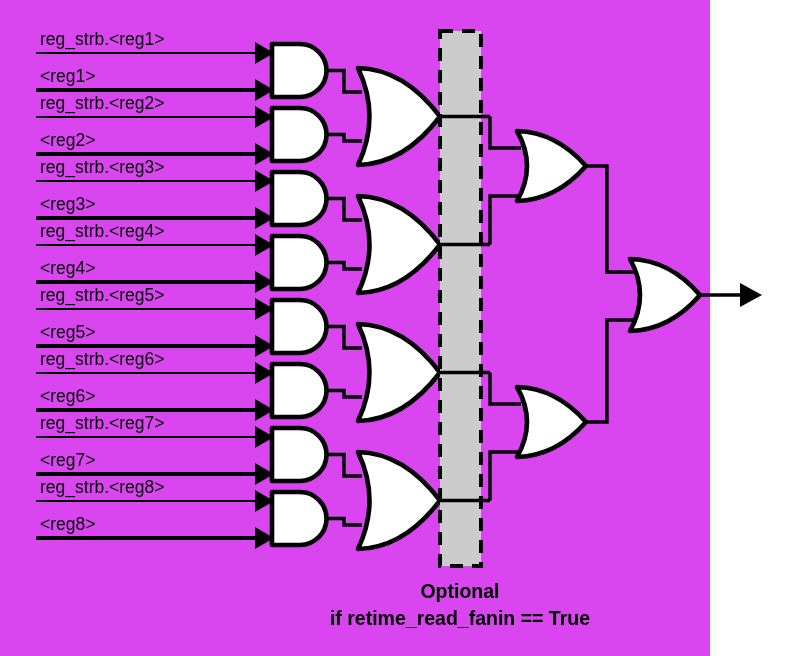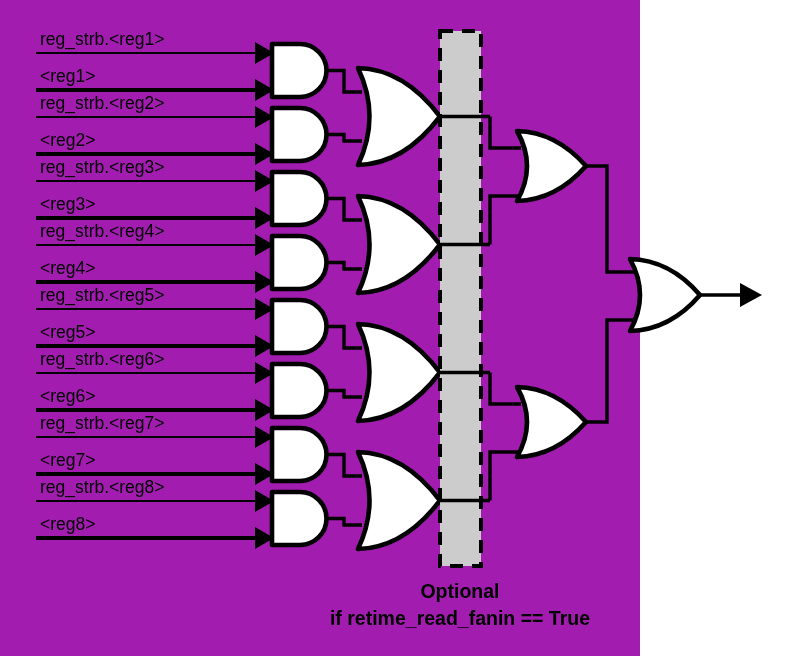--- a/index.html
+++ b/index.html
@@ -8,23 +8,23 @@
     background: #ffffff;
   }
   body {
     width: 802px;
     height: 656px;
     font-family: "Liberation Sans", sans-serif;
     overflow: hidden;
   }
   #diagram-root {
     position: relative;
-    width: 640px;
+    width: 710px;
     height: 656px;
-    background: #a21caf;
+    background: #d946ef;
   }
   svg.schematic {
     display: block;
     width: 802px;
     height: 656px;
   }
   .wire-thin {
     stroke: #000000;
     stroke-width: 2;
     fill: none;

